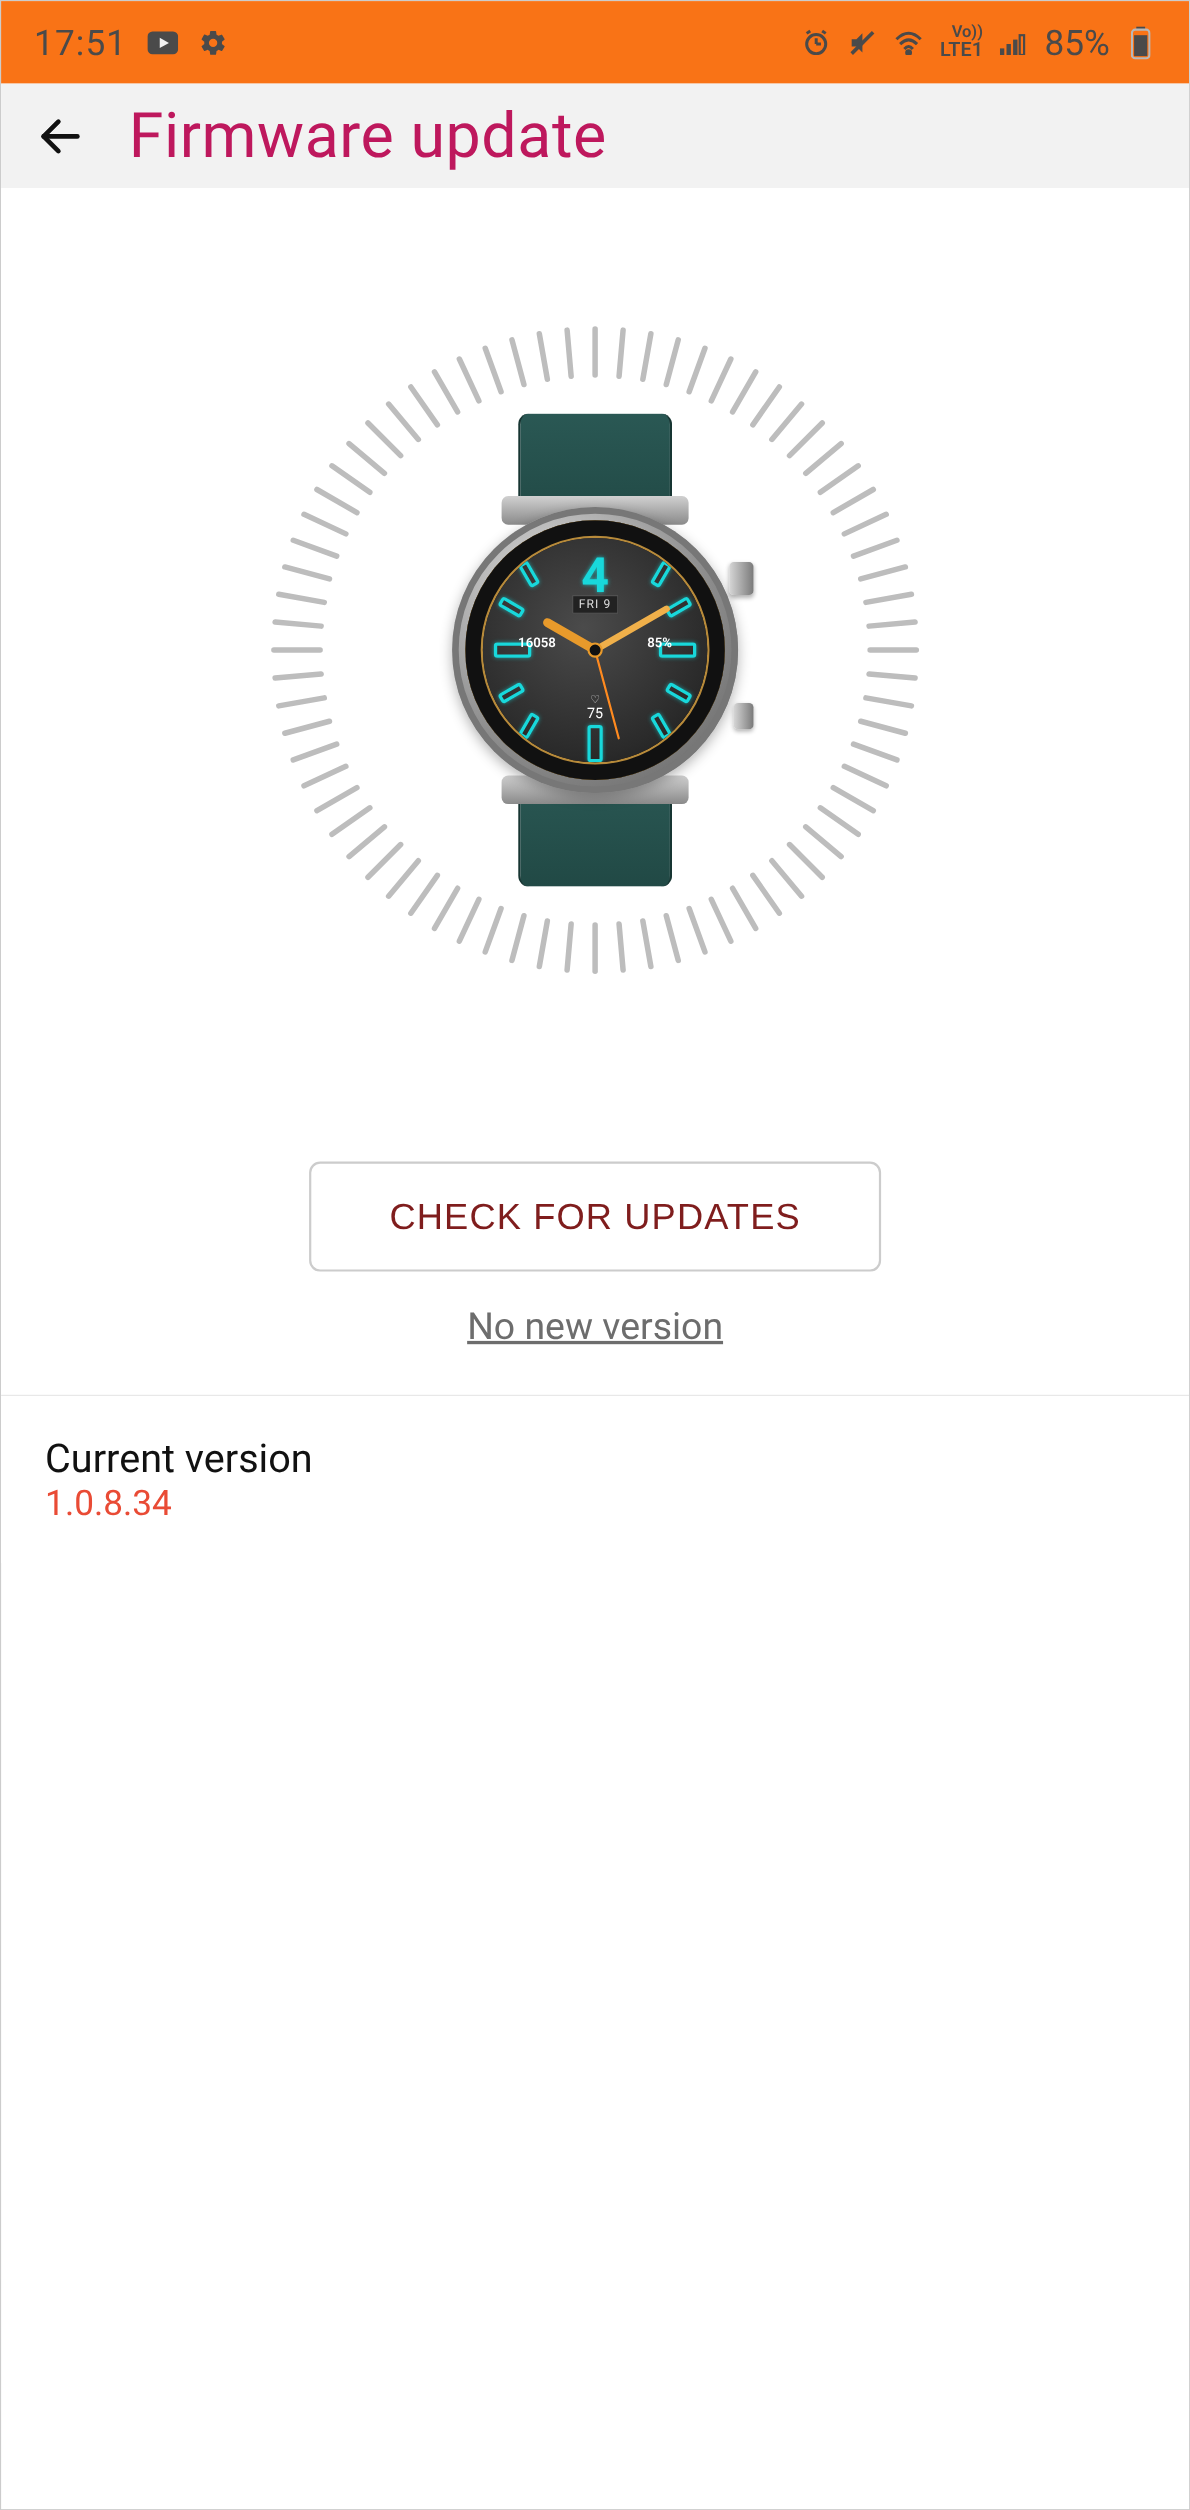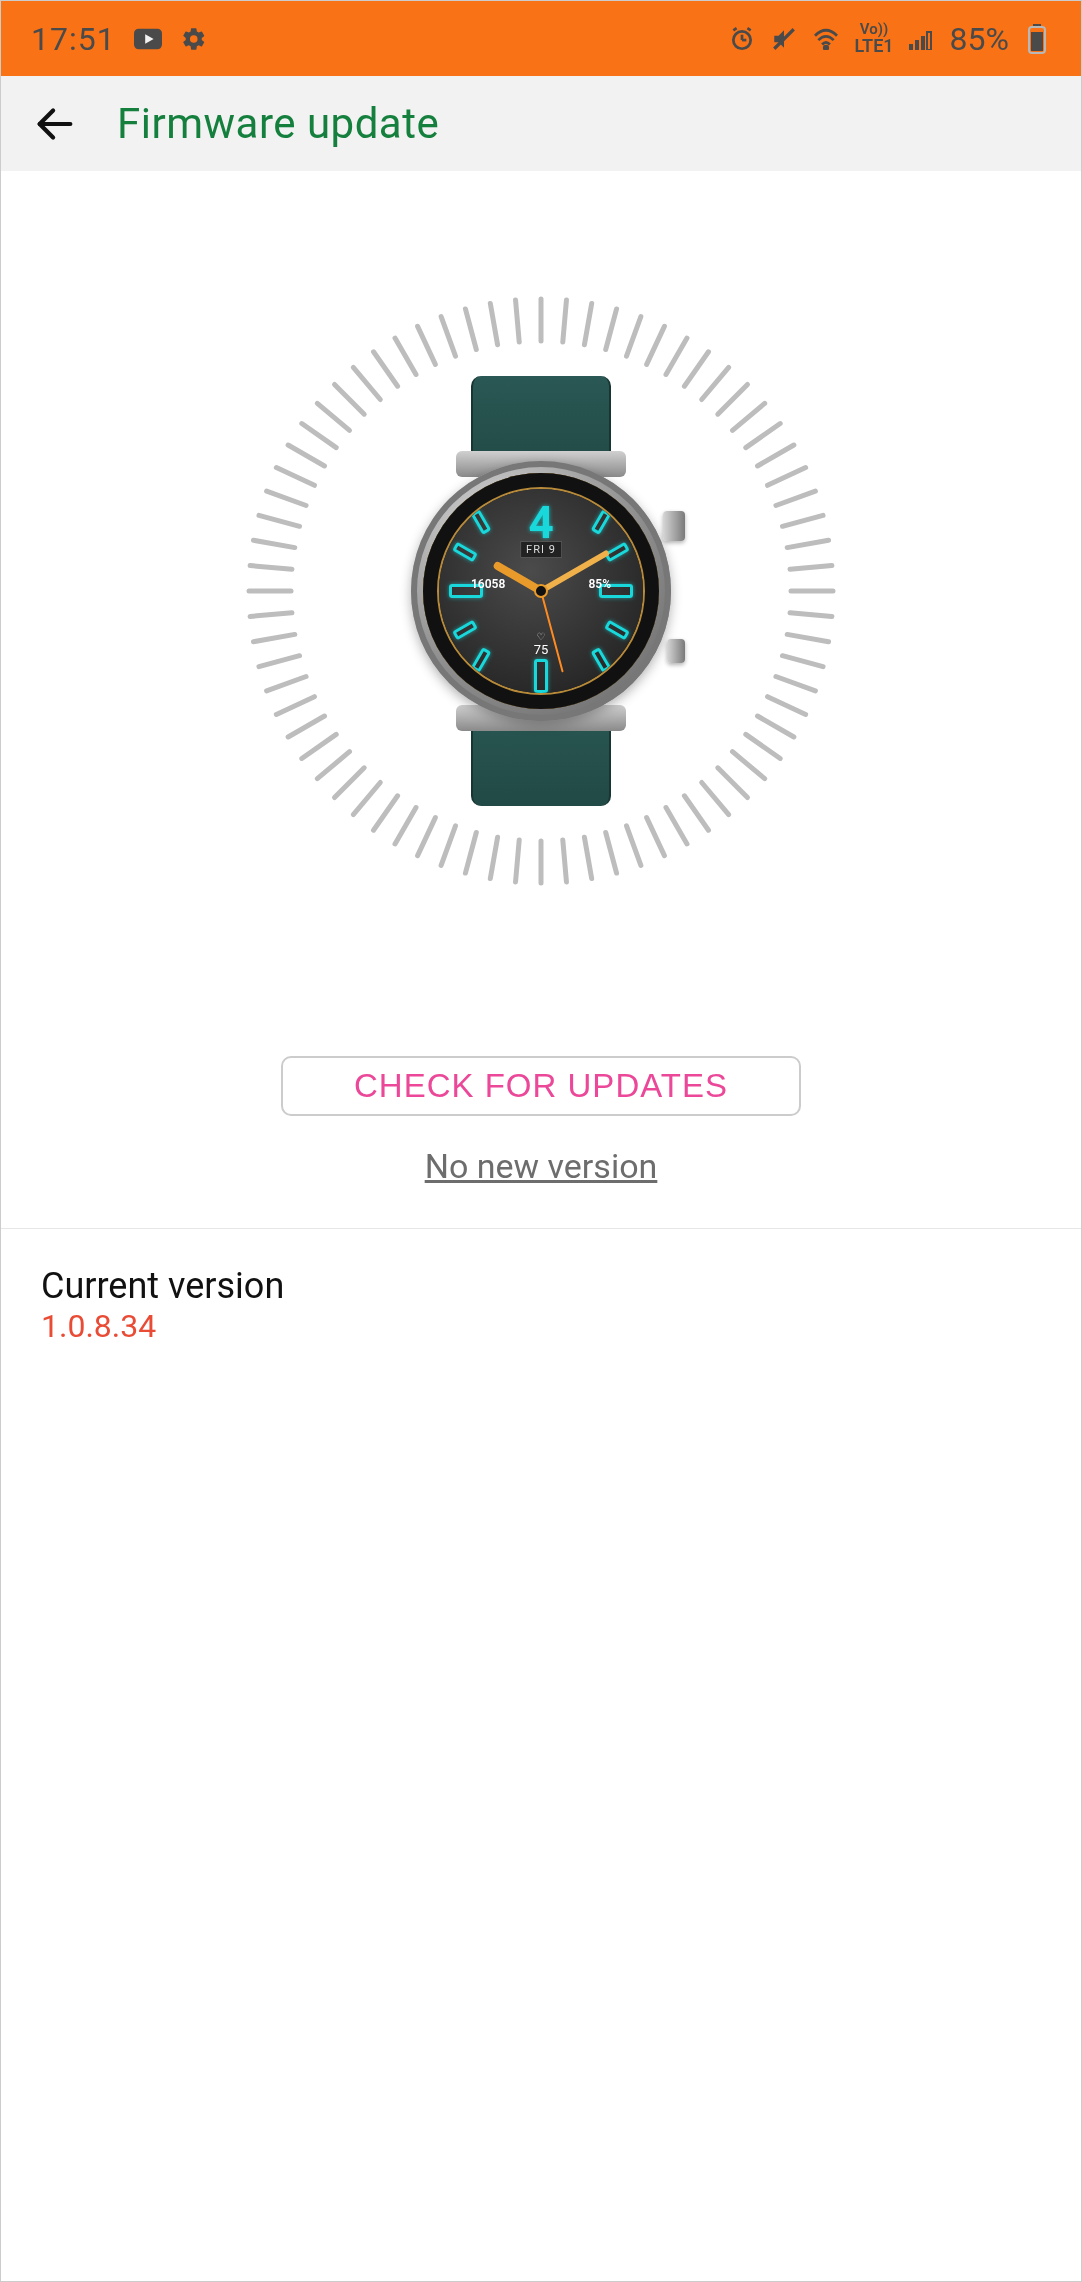--- a/index.html
+++ b/index.html
@@ -34,21 +34,21 @@
       display: flex;
       align-items: center;
       padding: 0 28px;
       gap: 36px;
     }
     .back-btn {
       width: 52px; height: 52px;
       display: flex; align-items: center; justify-content: center;
       cursor: pointer;
     }
-    .app-title { font-size: 42px; letter-spacing: 0.5px; color: #15803d; text-align: center; }
+    .app-title { font-size: 57px; letter-spacing: 0.5px; color: #be185d; text-align: center; }
 
     .content {
       background: #fff;
       padding-top: 120px;
     }
 
     .watch-area {
       position: relative;
       width: 600px;
       height: 600px;
@@ -184,27 +184,27 @@
       position: absolute; left:50%; top:50%;
       width: 14px; height: 14px; border-radius: 50%;
       background: #111; border: 2px solid #e89a2b;
       transform: translate(-50%, -50%);
     }
 
     .check-btn {
       display: block;
       margin: 165px auto 0;
       width: 520px;
-      height: 60px;
+      height: 100px;
       border: 2px solid #ccc;
       border-radius: 10px;
       background: #fff;
       font-size: 33px;
       letter-spacing: 1px;
-      color: #ec4899;
+      color: #7f1d1d;
       cursor: pointer;
     }
     .status-text {
       text-align: center;
       color: #6d6d6d;
       font-size: 34px;
       margin-top: 30px;
       text-decoration: underline;
     }
     .divider {
@@ -259,21 +259,21 @@
         </svg>
     </span>
     <span class="status-icon">
       <svg width="28" height="22" viewBox="0 0 24 20" fill="none" stroke="#4a4a4a" stroke-width="2.5">
           <path d="M2 7 Q12 -3 22 7"></path>
           <path d="M5 11 Q12 4 19 11"></path>
           <path d="M8.5 15 Q12 11 15.5 15"></path>
           <circle cx="12" cy="18" r="1.6" fill="#4a4a4a"></circle>
         </svg>
     </span>
-    <span style="display:flex;flex-direction:column;align-items:center;line-height:1;">
+    <span style="display:flex;flex-direction:column;align-items:flex-end;line-height:1;">
       <span class="lte-label" style="font-size:15px">Vo))</span>
       <span class="lte-label">LTE1</span>
     </span>
     <span class="status-icon">
       <svg width="26" height="22" viewBox="0 0 26 22" fill="#4a4a4a">
           <rect x="0" y="16" width="4" height="6"></rect>
           <rect x="6" y="12" width="4" height="10"></rect>
           <rect x="12" y="8" width="4" height="14"></rect>
           <rect x="18" y="4" width="4" height="18" fill="none" stroke="#4a4a4a" stroke-width="2"></rect>
         </svg>

